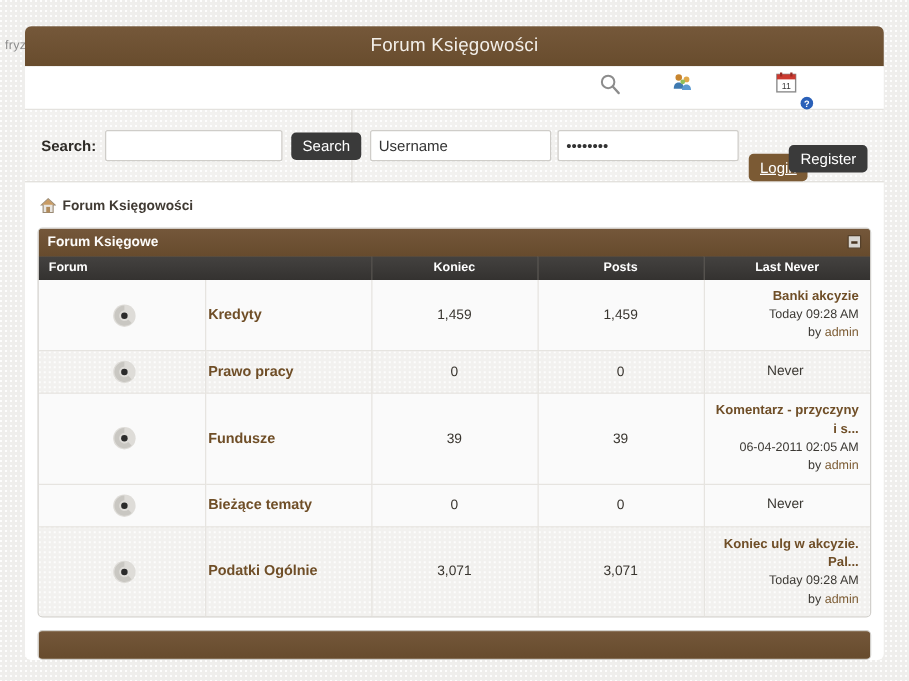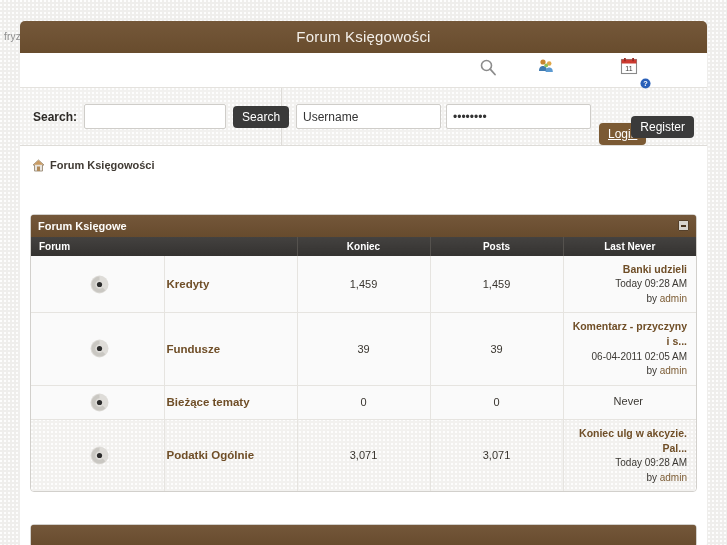--- a/index.html
+++ b/index.html
@@ -173,21 +173,20 @@
   }
   .home-ico { width: 13px; height: 13px; display: block; }
 
   
   .cat {
     border: 1px solid #d2d0cc;
     border-radius: 4px;
     margin-bottom: 10px;
     overflow: hidden;
     background: #fff;
-    margin-top: 32px;
   }
   .cat-head {
     background: #6b4f30;
     background-image: linear-gradient(180deg, #74573a 0%, #674b2d 100%);
     height: 22px;
     display: flex;
     align-items: center;
     padding: 0 7px;
     position: relative;
   }
@@ -380,23 +379,36 @@
               <tr class="row-a">
                 <td class="ico-cell"><svg class="fico" viewBox="0 0 21 21">
                     <circle cx="10.5" cy="10.5" r="9" fill="#dedcd8"></circle>
                     <path d="M10.5 2.4 A8.1 8.1 0 1 0 16.3 16.3 L13.6 13.6 A4.3 4.3 0 1 1 10.5 6.2 Z" fill="#c9c7c2"></path>
                     <circle cx="10.5" cy="10.5" r="2.6" fill="#2b2b2b"></circle>
                   </svg></td>
                 <td class="name-cell"><a class="forum-name">Kredyty</a></td>
                 <td class="num-cell">1,459</td>
                 <td class="num-cell">1,459</td>
                 <td class="last-cell">
-                  <a class="lp-title">Banki udzieli</a>
+                  <a class="lp-title">Banki akcyzie</a>
                   <span class="lp-date">Today 09:28 AM</span>
                   <span class="lp-by">by <a>admin</a></span>
+                </td>
+              </tr>
+              <tr class="row-b">
+                <td class="ico-cell"><svg class="fico" viewBox="0 0 21 21">
+                    <circle cx="10.5" cy="10.5" r="9" fill="#dedcd8"></circle>
+                    <path d="M10.5 2.4 A8.1 8.1 0 1 0 16.3 16.3 L13.6 13.6 A4.3 4.3 0 1 1 10.5 6.2 Z" fill="#c9c7c2"></path>
+                    <circle cx="10.5" cy="10.5" r="2.6" fill="#2b2b2b"></circle>
+                  </svg></td>
+                <td class="name-cell"><a class="forum-name">Prawo pracy</a></td>
+                <td class="num-cell">0</td>
+                <td class="num-cell">0</td>
+                <td class="last-cell never">
+                  <span class="lp-never">Never</span>
                 </td>
               </tr>
               <tr class="row-a">
                 <td class="ico-cell"><svg class="fico" viewBox="0 0 21 21">
                     <circle cx="10.5" cy="10.5" r="9" fill="#dedcd8"></circle>
                     <path d="M10.5 2.4 A8.1 8.1 0 1 0 16.3 16.3 L13.6 13.6 A4.3 4.3 0 1 1 10.5 6.2 Z" fill="#c9c7c2"></path>
                     <circle cx="10.5" cy="10.5" r="2.6" fill="#2b2b2b"></circle>
                   </svg></td>
                 <td class="name-cell"><a class="forum-name">Fundusze</a></td>
                 <td class="num-cell">39</td>

